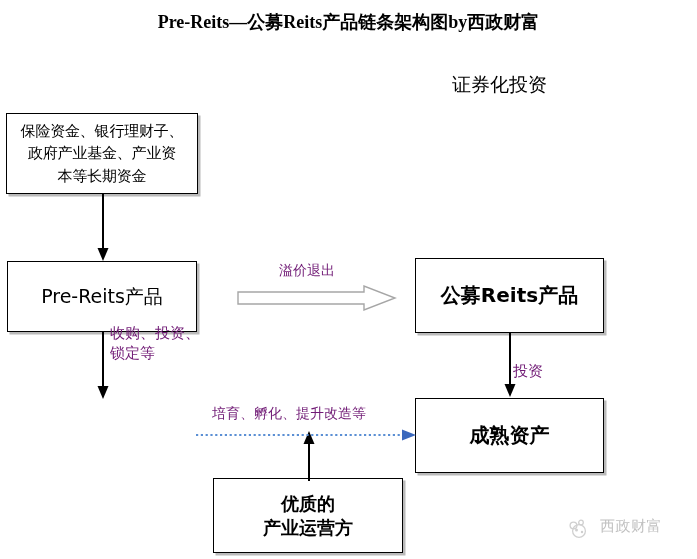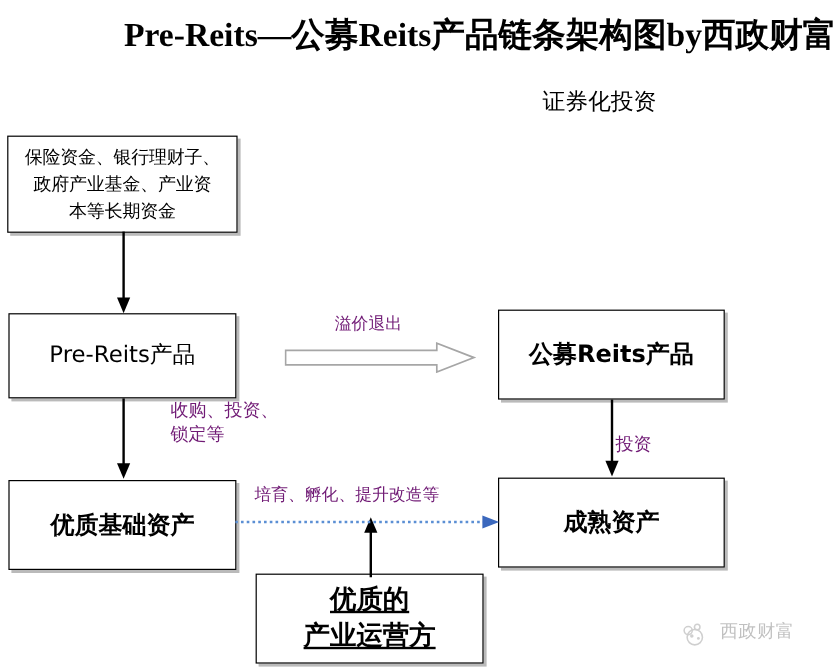--- a/index.html
+++ b/index.html
@@ -19,24 +19,24 @@
     background: #ffffff;
     overflow: hidden;
   }
 
   
   .title {
     position: absolute;
     left: 0;
     top: 10px;
     width: 697px;
-    text-align: right;
+    text-align: center;
     font-family: "Liberation Serif", "DejaVu Serif", serif;
     font-weight: bold;
-    font-size: 28px;
+    font-size: 18px;
     letter-spacing: 0px;
     color: #000;
     white-space: nowrap;
   }
 
   
   .col-head {
     position: absolute;
     font-family: "Liberation Serif", "DejaVu Serif", serif;
     font-size: 19px;
@@ -109,43 +109,42 @@
     font-family: "DejaVu Sans", "Liberation Sans", sans-serif;
     font-size: 20px;
     font-weight: bold;
   }
 
   #box-operator {
     left: 213px; top: 478px; width: 190px; height: 75px;
   }
   #box-operator .box-text {
     font-family: "DejaVu Sans", "Liberation Sans", sans-serif;
-    font-size: 22px;
+    font-size: 18px;
     font-weight: bold;
     line-height: 1.32;
-    text-decoration: underline;
   }
 
   
   .connector {
     position: absolute;
   }
   .connector svg { display: block; overflow: visible; }
 
   
   .edge-label {
     position: absolute;
     font-family: "Liberation Serif", "DejaVu Serif", serif;
     font-size: 15px;
     color: #701a75;
     white-space: pre-line;
     line-height: 1.3;
   }
   #label-premium-exit { left: 279px; top: 262px; font-size: 14px; }
-  #label-acquire      { left: 110px; top: 334px; margin-left: 32px; }
+  #label-acquire      { left: 110px; top: 324px; }
   #label-invest       { left: 513px; top: 362px; text-align: center; }
   #label-incubate     { left: 212px; top: 405px; font-size: 14px; }
 
   
   #block-arrow {
     position: absolute;
     left: 237px;
     top: 285px;
   }
 
@@ -191,23 +190,20 @@
   <div class="box" id="box-funding">
     <span class="box-text">保险资金、银行理财子、
 政府产业基金、产业资
 本等长期资金</span>
   </div>
 
   <div class="box" id="box-public-reits">
     <span class="box-text">公募Reits产品</span>
   </div>
 
-  <div class="box" id="box-quality-asset">
-    <span class="box-text">优质基础资产</span>
-  </div>
 
   <div class="box" id="box-mature-asset">
     <span class="box-text">成熟资产</span>
   </div>
 
   <div class="box" id="box-operator">
     <span class="box-text">优质的
 产业运营方</span>
   </div>
 

